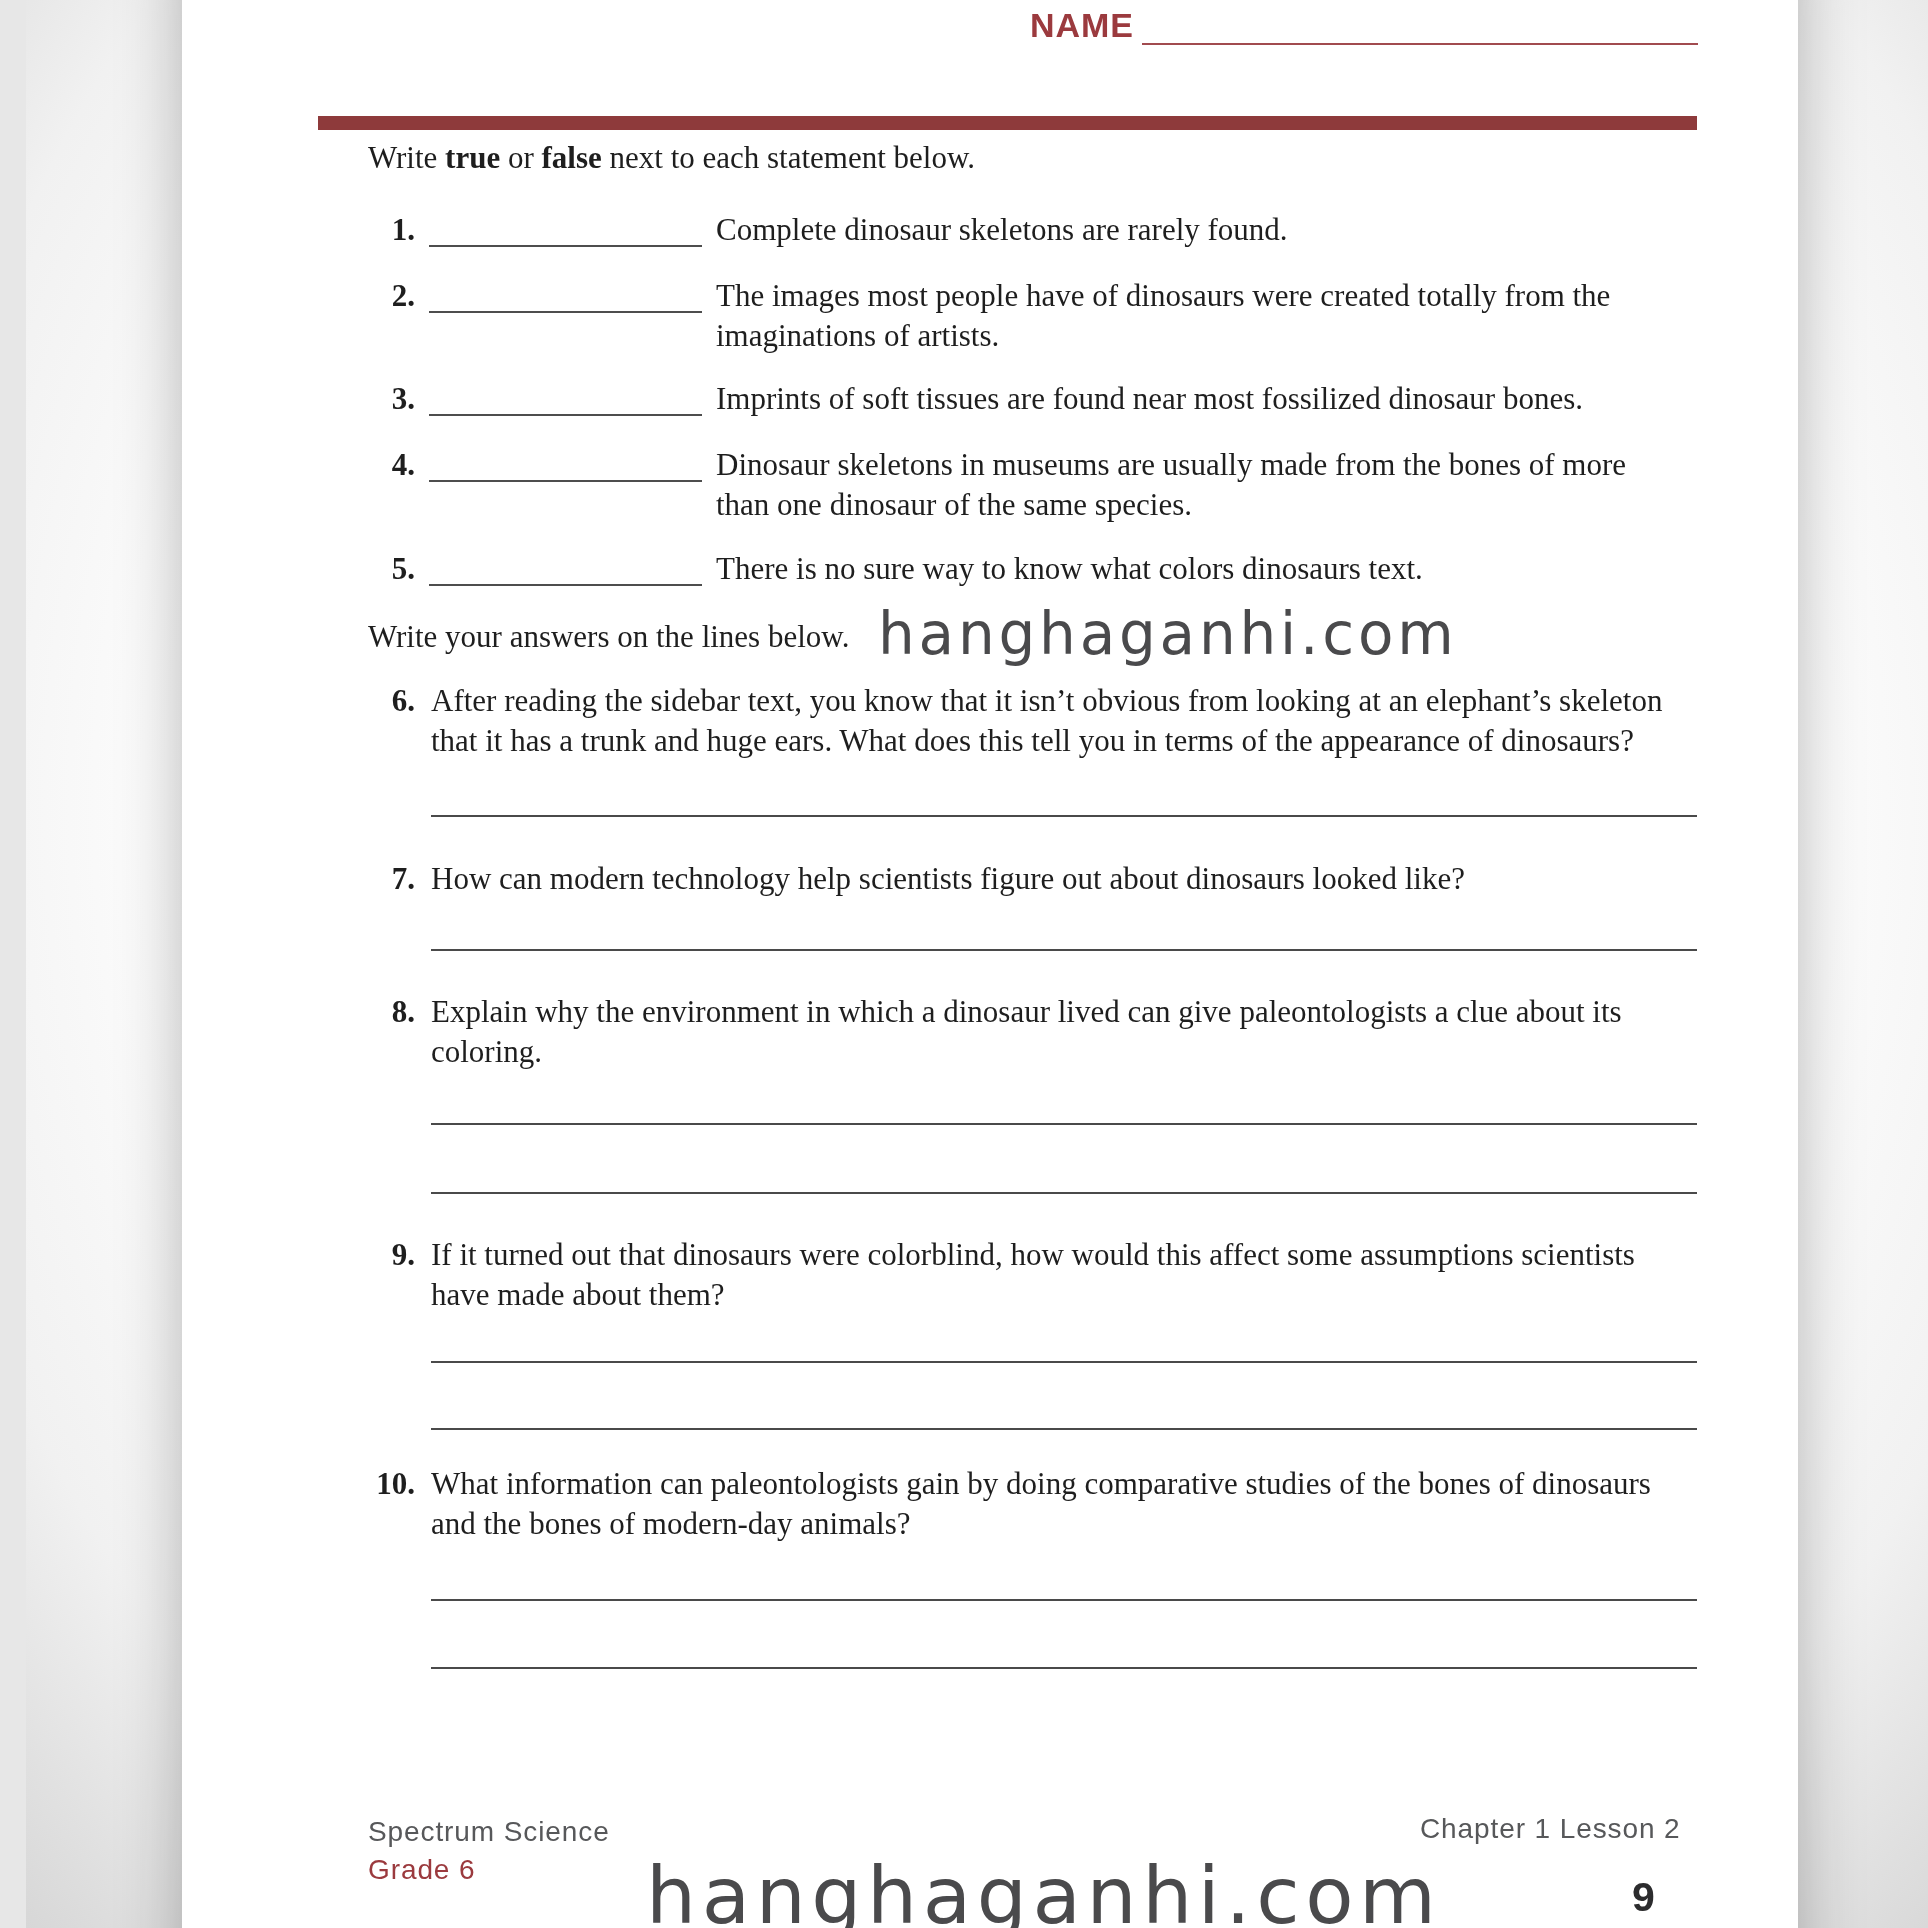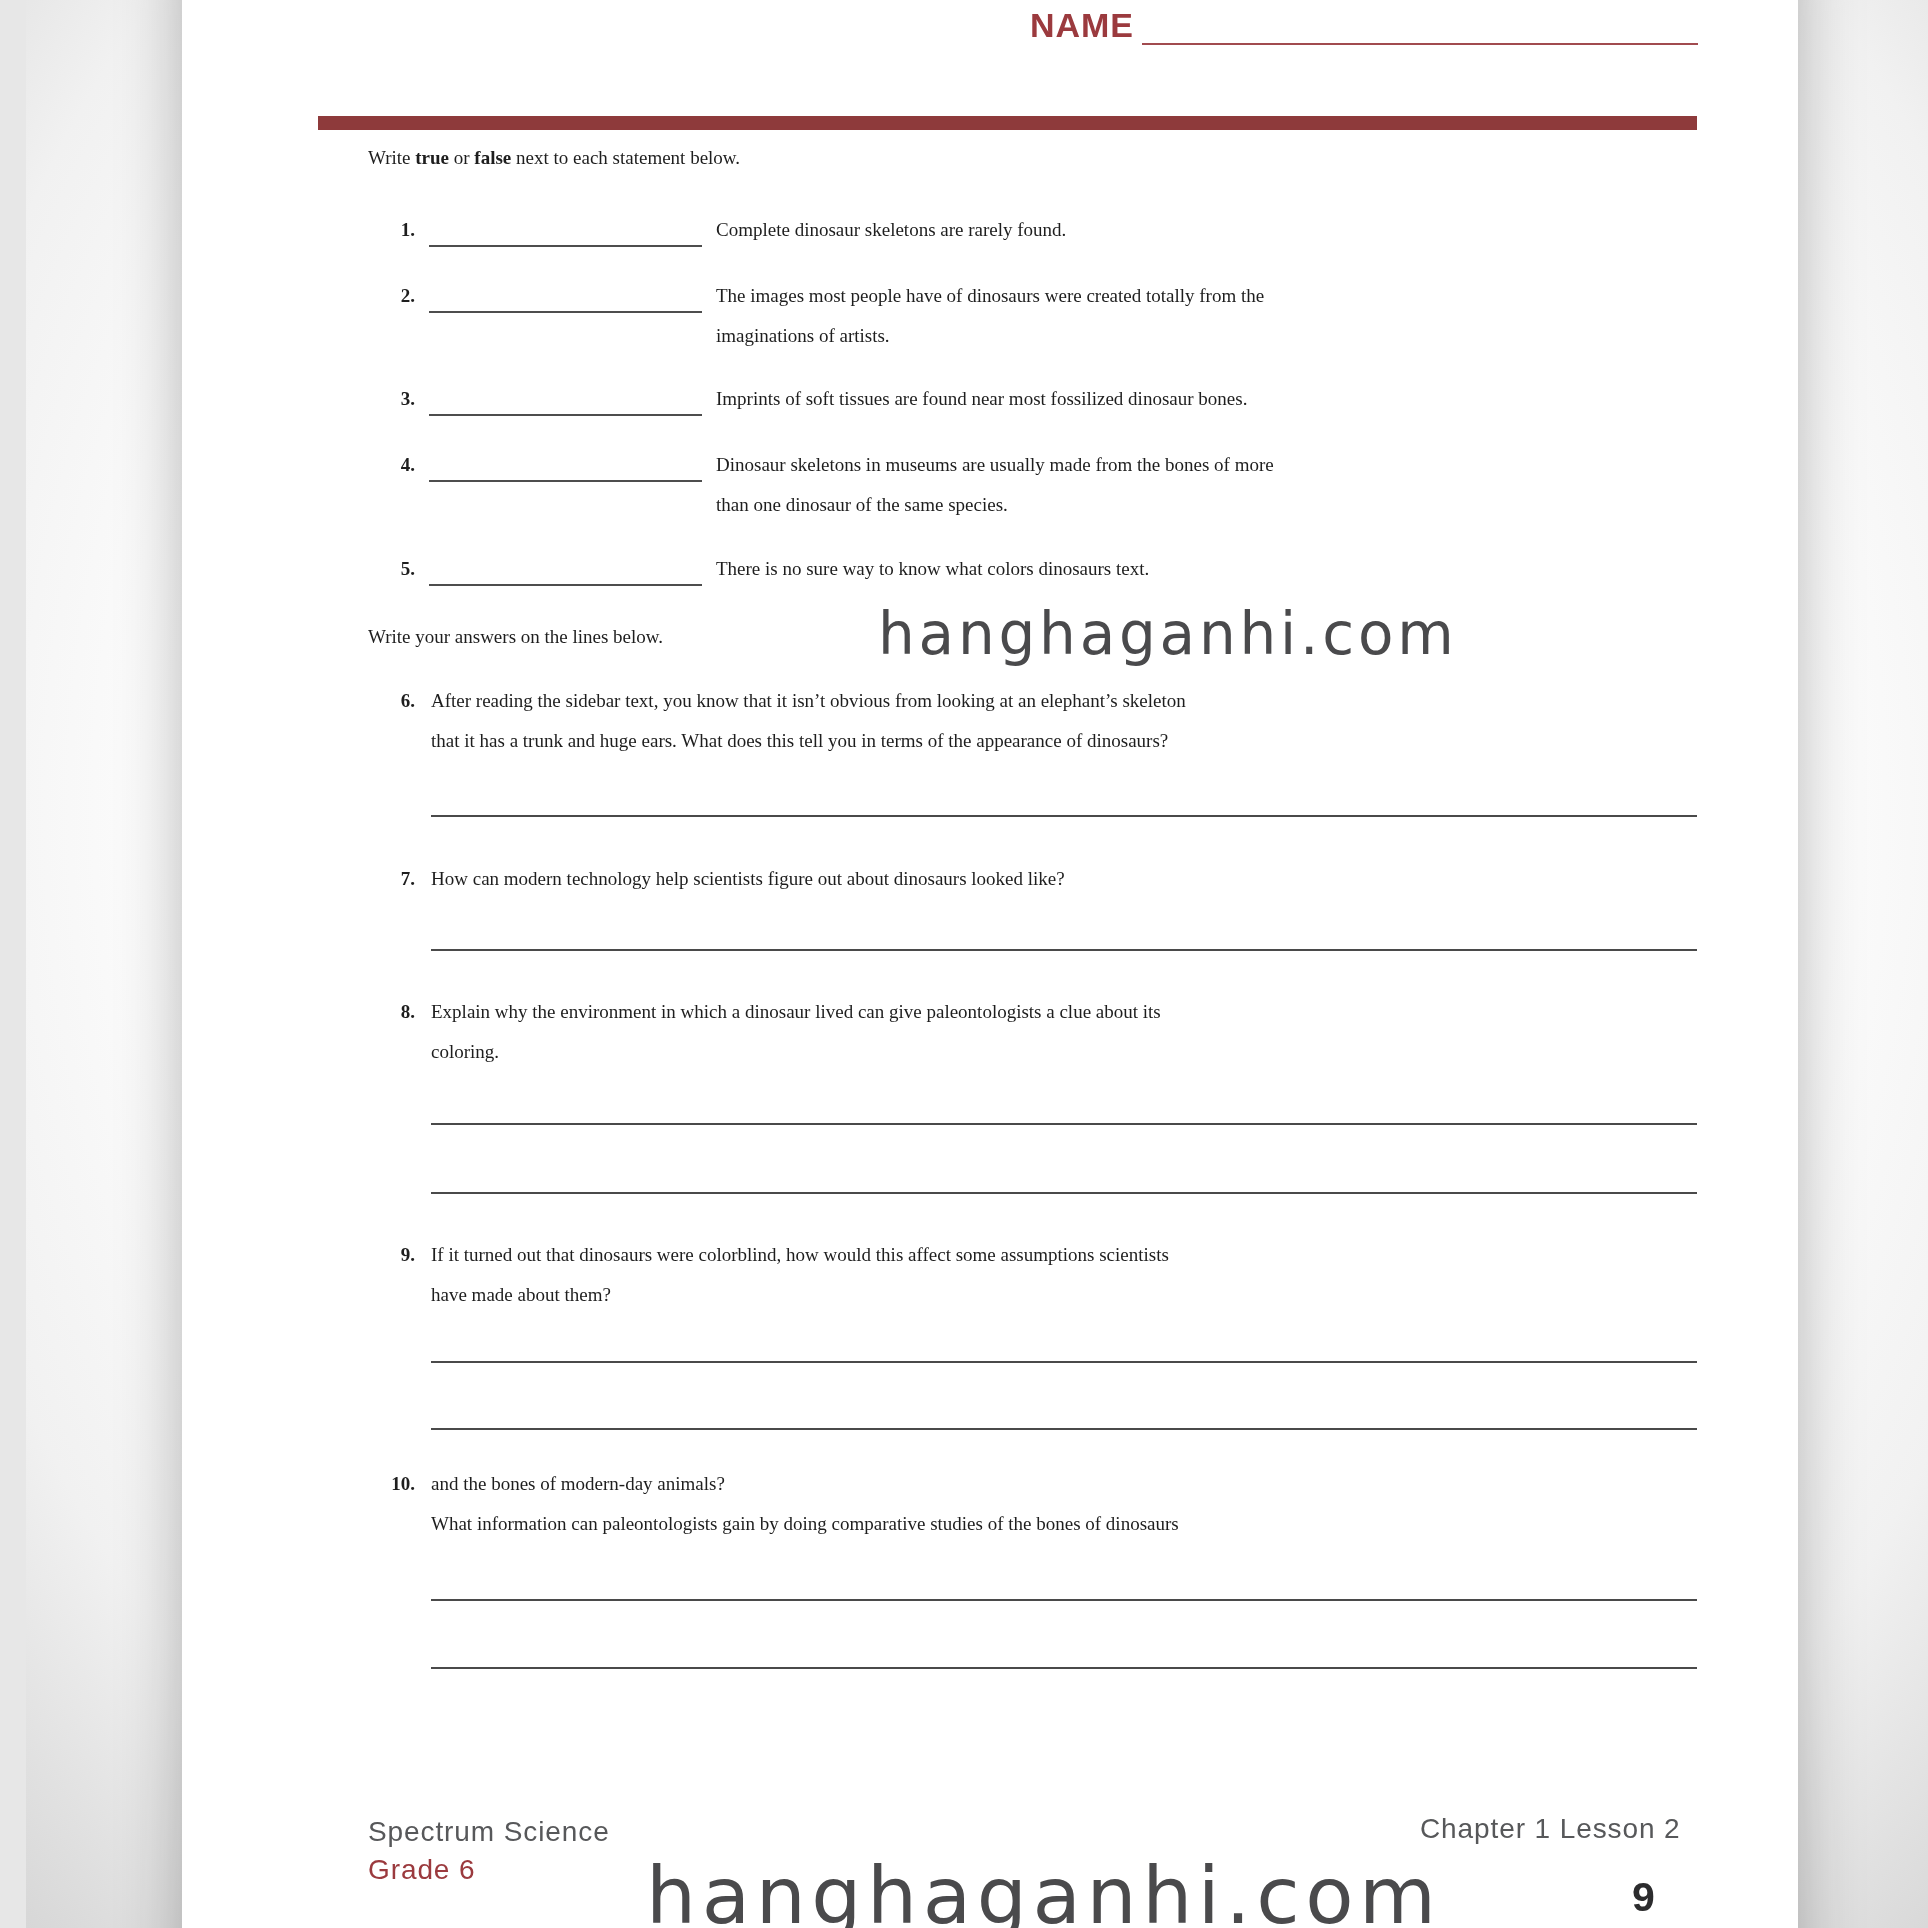--- a/index.html
+++ b/index.html
@@ -16,21 +16,21 @@
   .abs{position:absolute;}
   
   .name-label{
     left:1004px;top:5.6px;
     font-family:"Liberation Sans","DejaVu Sans",sans-serif;
     font-weight:bold;font-size:34px;letter-spacing:0.9px;color:#9b3a3e;
   }
   .name-line{left:1116px;top:15px;width:556px;height:28px;border-bottom:2.8px solid #a14b4f;}
   .rule-bar{left:292px;top:116px;width:1379px;height:14px;background:#8e3a3b;}
   
-  .serif{font-size:19px;line-height:40px;color:#1e1e1e;}
+  .serif{font-size:31px;line-height:40px;color:#1e1e1e;}
   .nowrap{white-space:nowrap;}
   .instr{left:342px;}
   .tf-row{display:flex;align-items:flex-start;left:341px;}
   .tf-num{width:48px;text-align:right;font-weight:bold;flex:none;}
   .tf-blank{width:273px;height:35px;margin-left:14px;border-bottom:2.8px solid #4e4e4e;flex:none;}
   .tf-stmt{margin-left:14px;}
   .q-row{display:flex;align-items:flex-start;left:341px;}
   .q-num{width:48px;text-align:right;font-weight:bold;flex:none;}
   .q-text{margin-left:16px;}
   .answer-line{left:405px;width:1266px;height:0;border-top:2.8px solid #4a4a4a;}
@@ -133,22 +133,22 @@
         <div class="nowrap">If it turned out that dinosaurs were colorblind, how would this affect some assumptions scientists</div>
         <div class="nowrap">have made about them?</div>
       </div>
   </div>
   <div class="abs answer-line" style="top:1361px"></div>
   <div class="abs answer-line" style="top:1428px"></div>
 
   <div class="abs serif q-row" style="top:1464px">
     <span class="q-num">10.</span>
     <div class="q-text">
+        <div class="nowrap">What information can paleontologists gain by doing comparative studies of the bones of dinosaurs</div>
         <div class="nowrap">and the bones of modern-day animals?</div>
-        <div class="nowrap">What information can paleontologists gain by doing comparative studies of the bones of dinosaurs</div>
       </div>
   </div>
   <div class="abs answer-line" style="top:1599px"></div>
   <div class="abs answer-line" style="top:1667px"></div>
 
   <div class="abs foot foot-series nowrap">Spectrum Science</div>
   <div class="abs foot foot-grade nowrap">Grade 6</div>
   <div class="abs foot foot-chapter nowrap">Chapter 1 Lesson 2</div>
   <div class="abs foot-page">9</div>
   <div class="abs wm wm-bottom nowrap">hanghaganhi.com</div>

